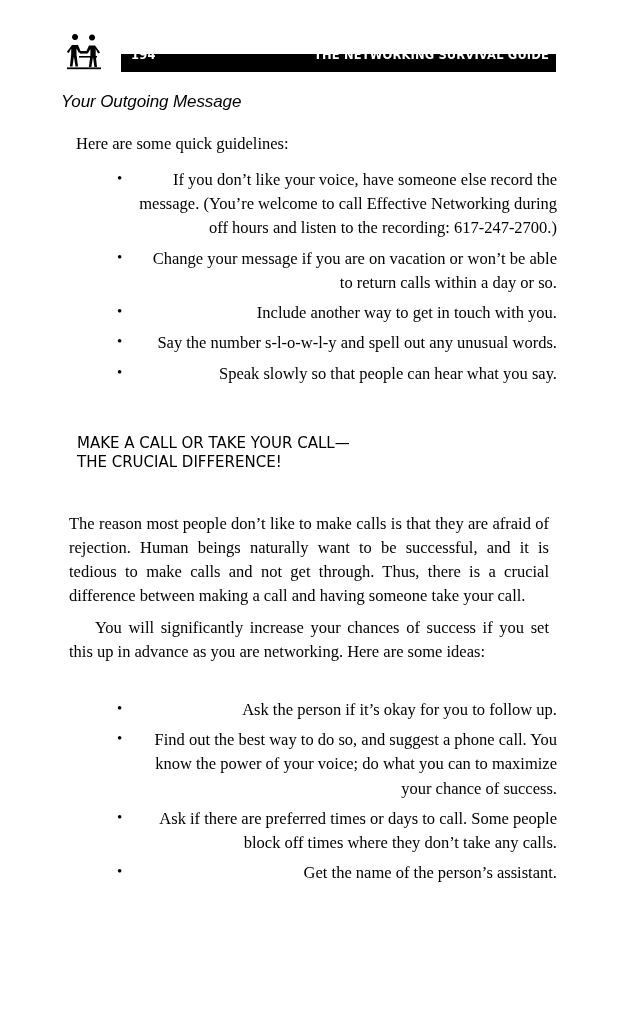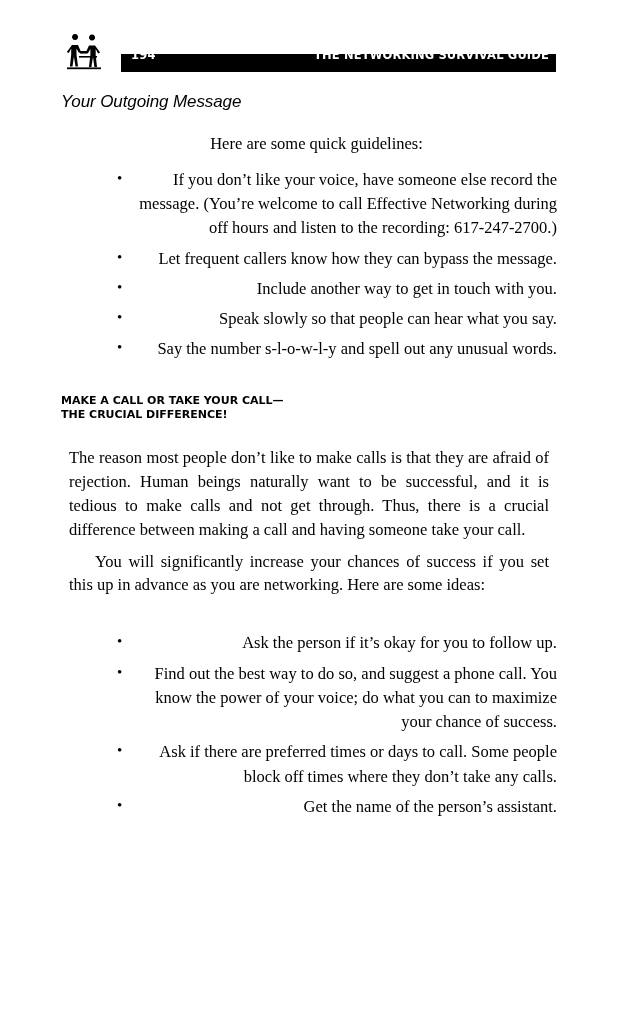--- a/index.html
+++ b/index.html
@@ -81,21 +81,21 @@
     font-weight: normal;
     font-size: 17px;
     margin: 0 0 20px 0;
     letter-spacing: -0.1px;
   }
 
   p.body-text {
     font-size: 16.5px;
     line-height: 1.45;
     margin: 0 0 12px 15px;
-    text-align: center;
+    text-align: left;
   }
   p.justified {
     text-align: justify;
     margin: 8px;
   }
   p.indented {
     text-indent: 26px;
   }
 
   ul.bullets {
@@ -115,24 +115,24 @@
   ul.bullets li:before {
     content: "\2022";
     position: absolute;
     left: 0;
     top: -1px;
     font-size: 15px;
   }
 
   h3.head-a {
     font-family: "DejaVu Sans", sans-serif;
-    font-weight: bold;
-    font-size: 11px;
+    font-weight: normal;
+    font-size: 15px;
     line-height: 1.28;
-    margin: 0;
+    margin: 16px;
     letter-spacing: 0px;
   }
 
   .spacer-1 { height: 26px; }
   .spacer-2 { height: 16px; }
   .spacer-3 { height: 22px; }
 
   
   svg { display: block; }
 </style>
@@ -164,24 +164,24 @@
   </div>
 
   <div class="content">
 
     <h2 class="section-title">Your Outgoing Message</h2>
 
     <p class="body-text">Here are some quick guidelines:</p>
 
     <ul class="bullets">
       <li>If you don’t like your voice, have someone else record the message. (You’re welcome to call Effective Networking during off hours and listen to the recording: 617-247-2700.)</li>
-      <li>Let frequent callers know how they can bypass the message.</li>
+      <li>Change your message if you are on vacation or won’t be able to return calls within a day or so.</li>
       <li>Include another way to get in touch with you.</li>
+      <li>Say the number s-l-o-w-l-y and spell out any unusual words.</li>
       <li>Speak slowly so that people can hear what you say.</li>
-      <li>Say the number s-l-o-w-l-y and spell out any unusual words.</li>
     </ul>
 
     <div class="spacer-1"></div>
 
     <h3 class="head-a">
       <span>MAKE A CALL OR TAKE YOUR CALL—</span><br>
       <span>THE CRUCIAL DIFFERENCE!</span>
     </h3>
 
     <div class="spacer-2"></div>

